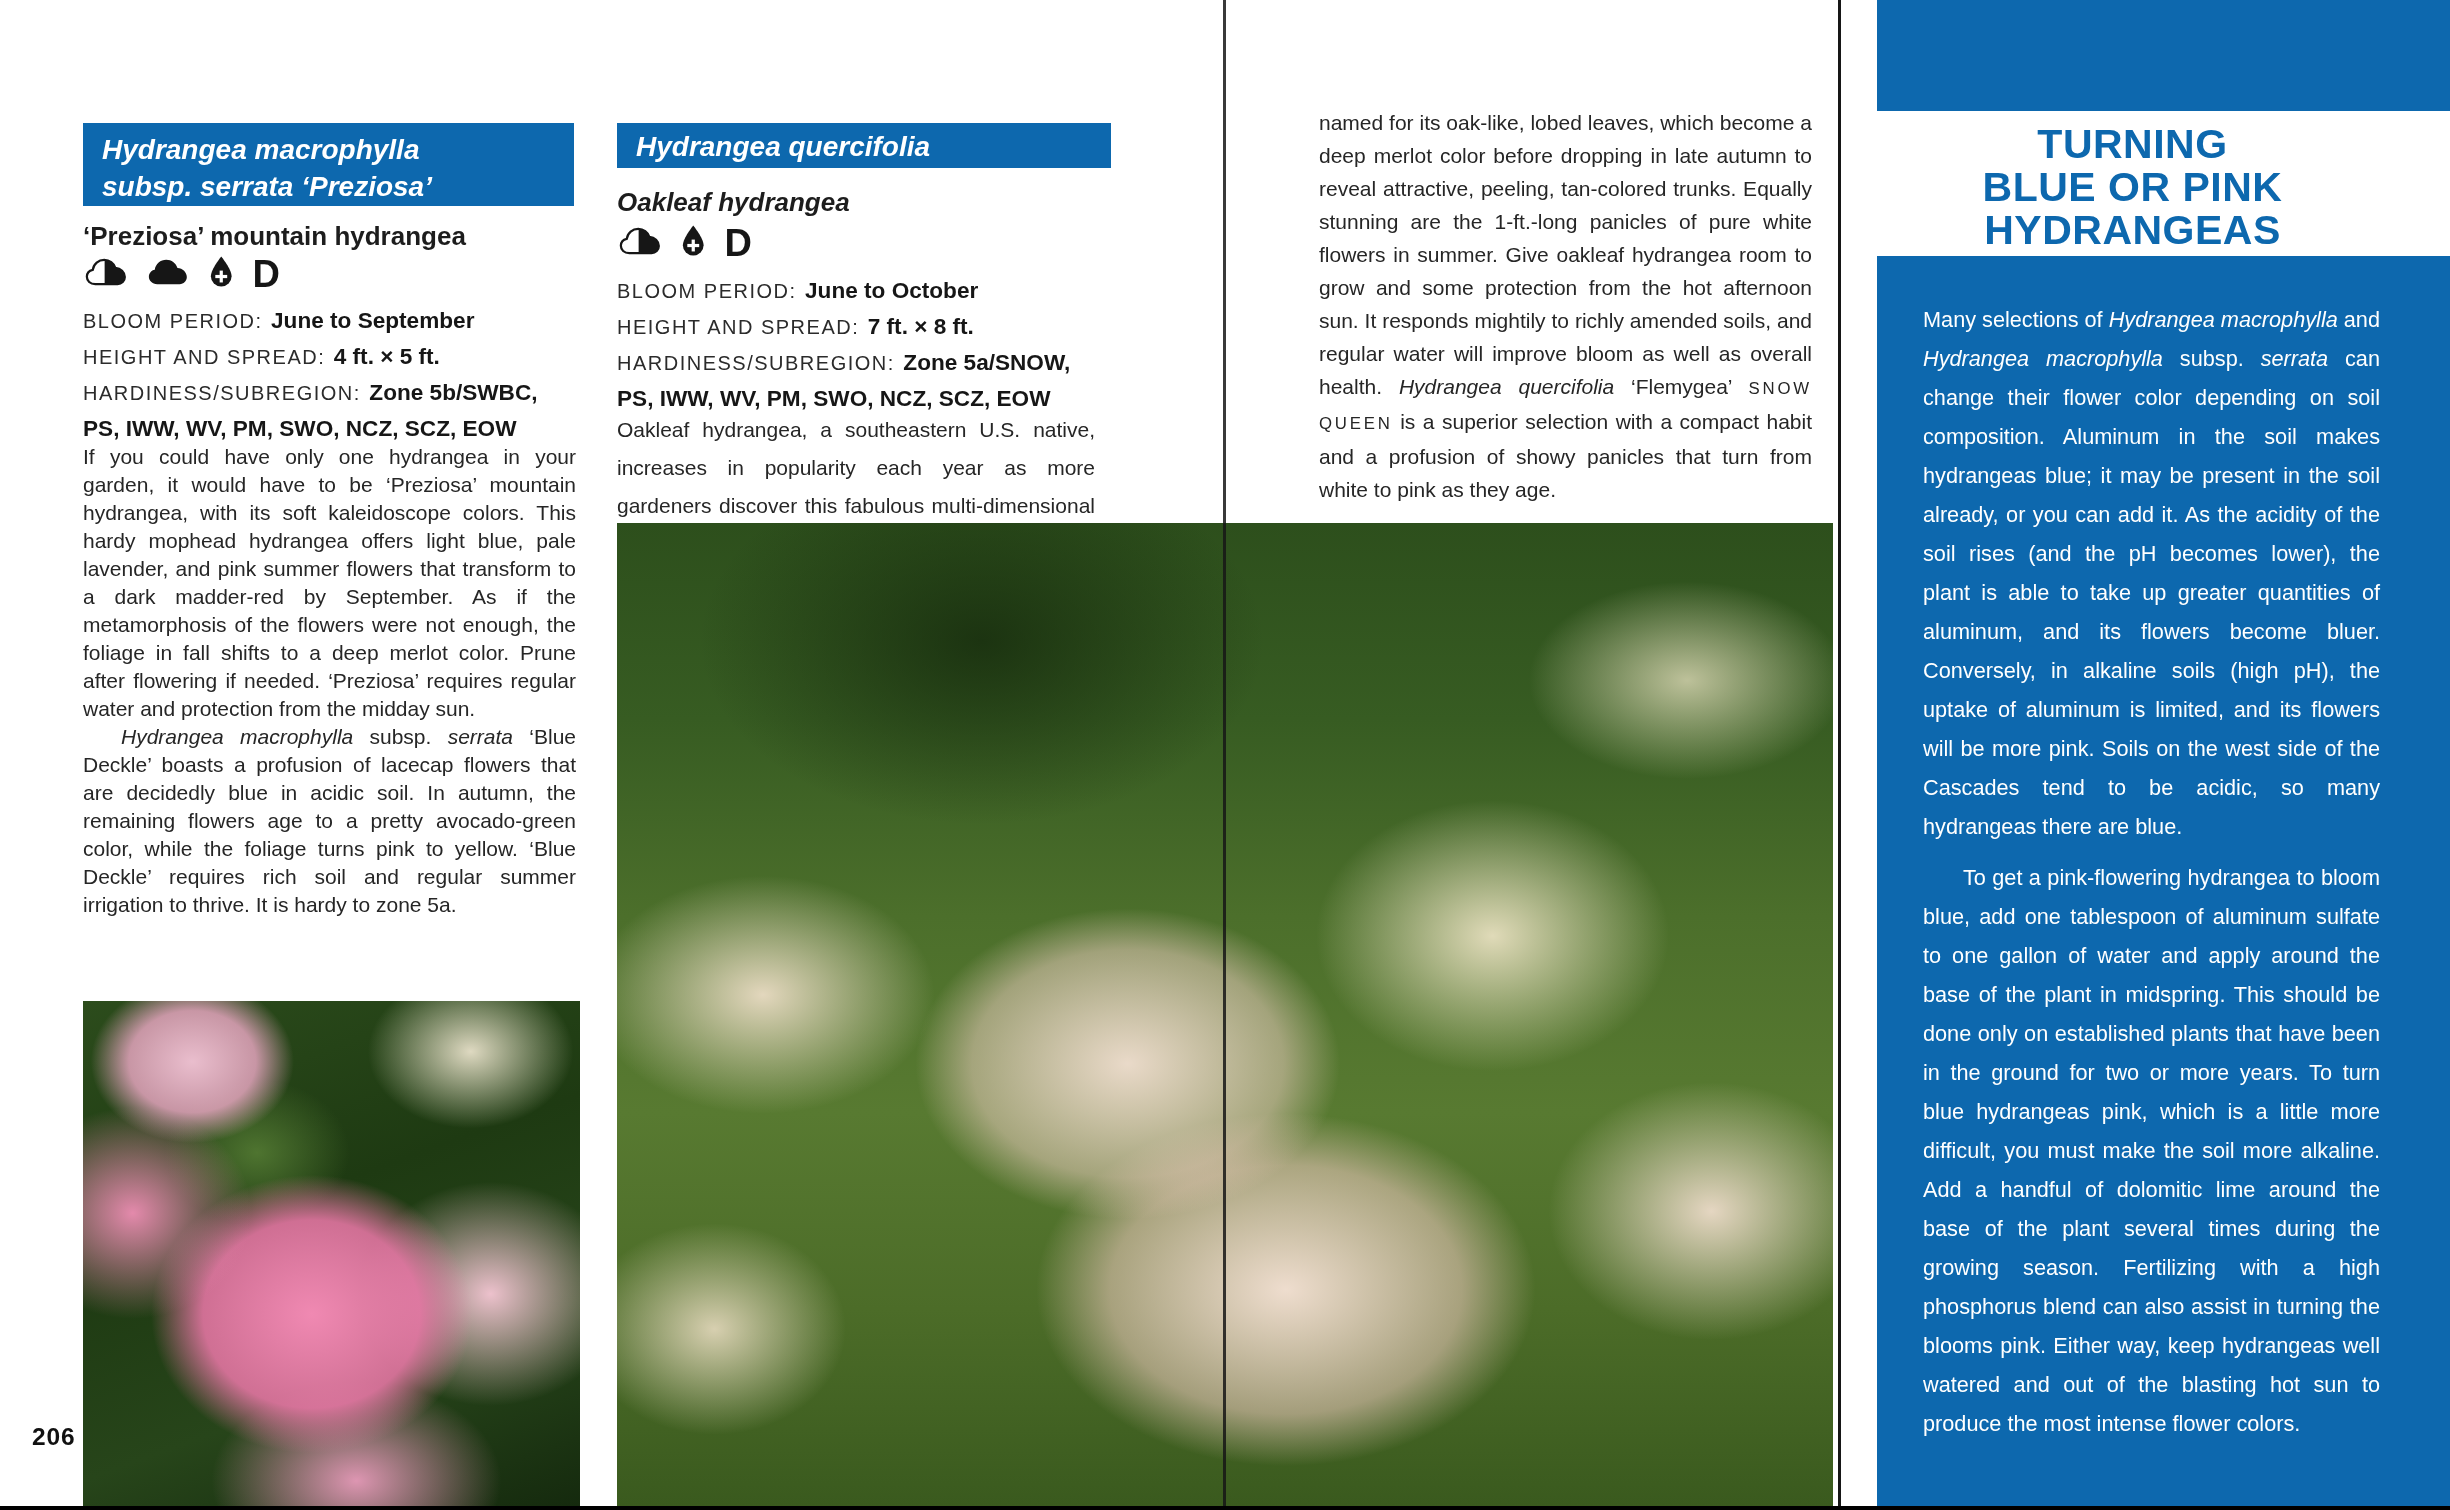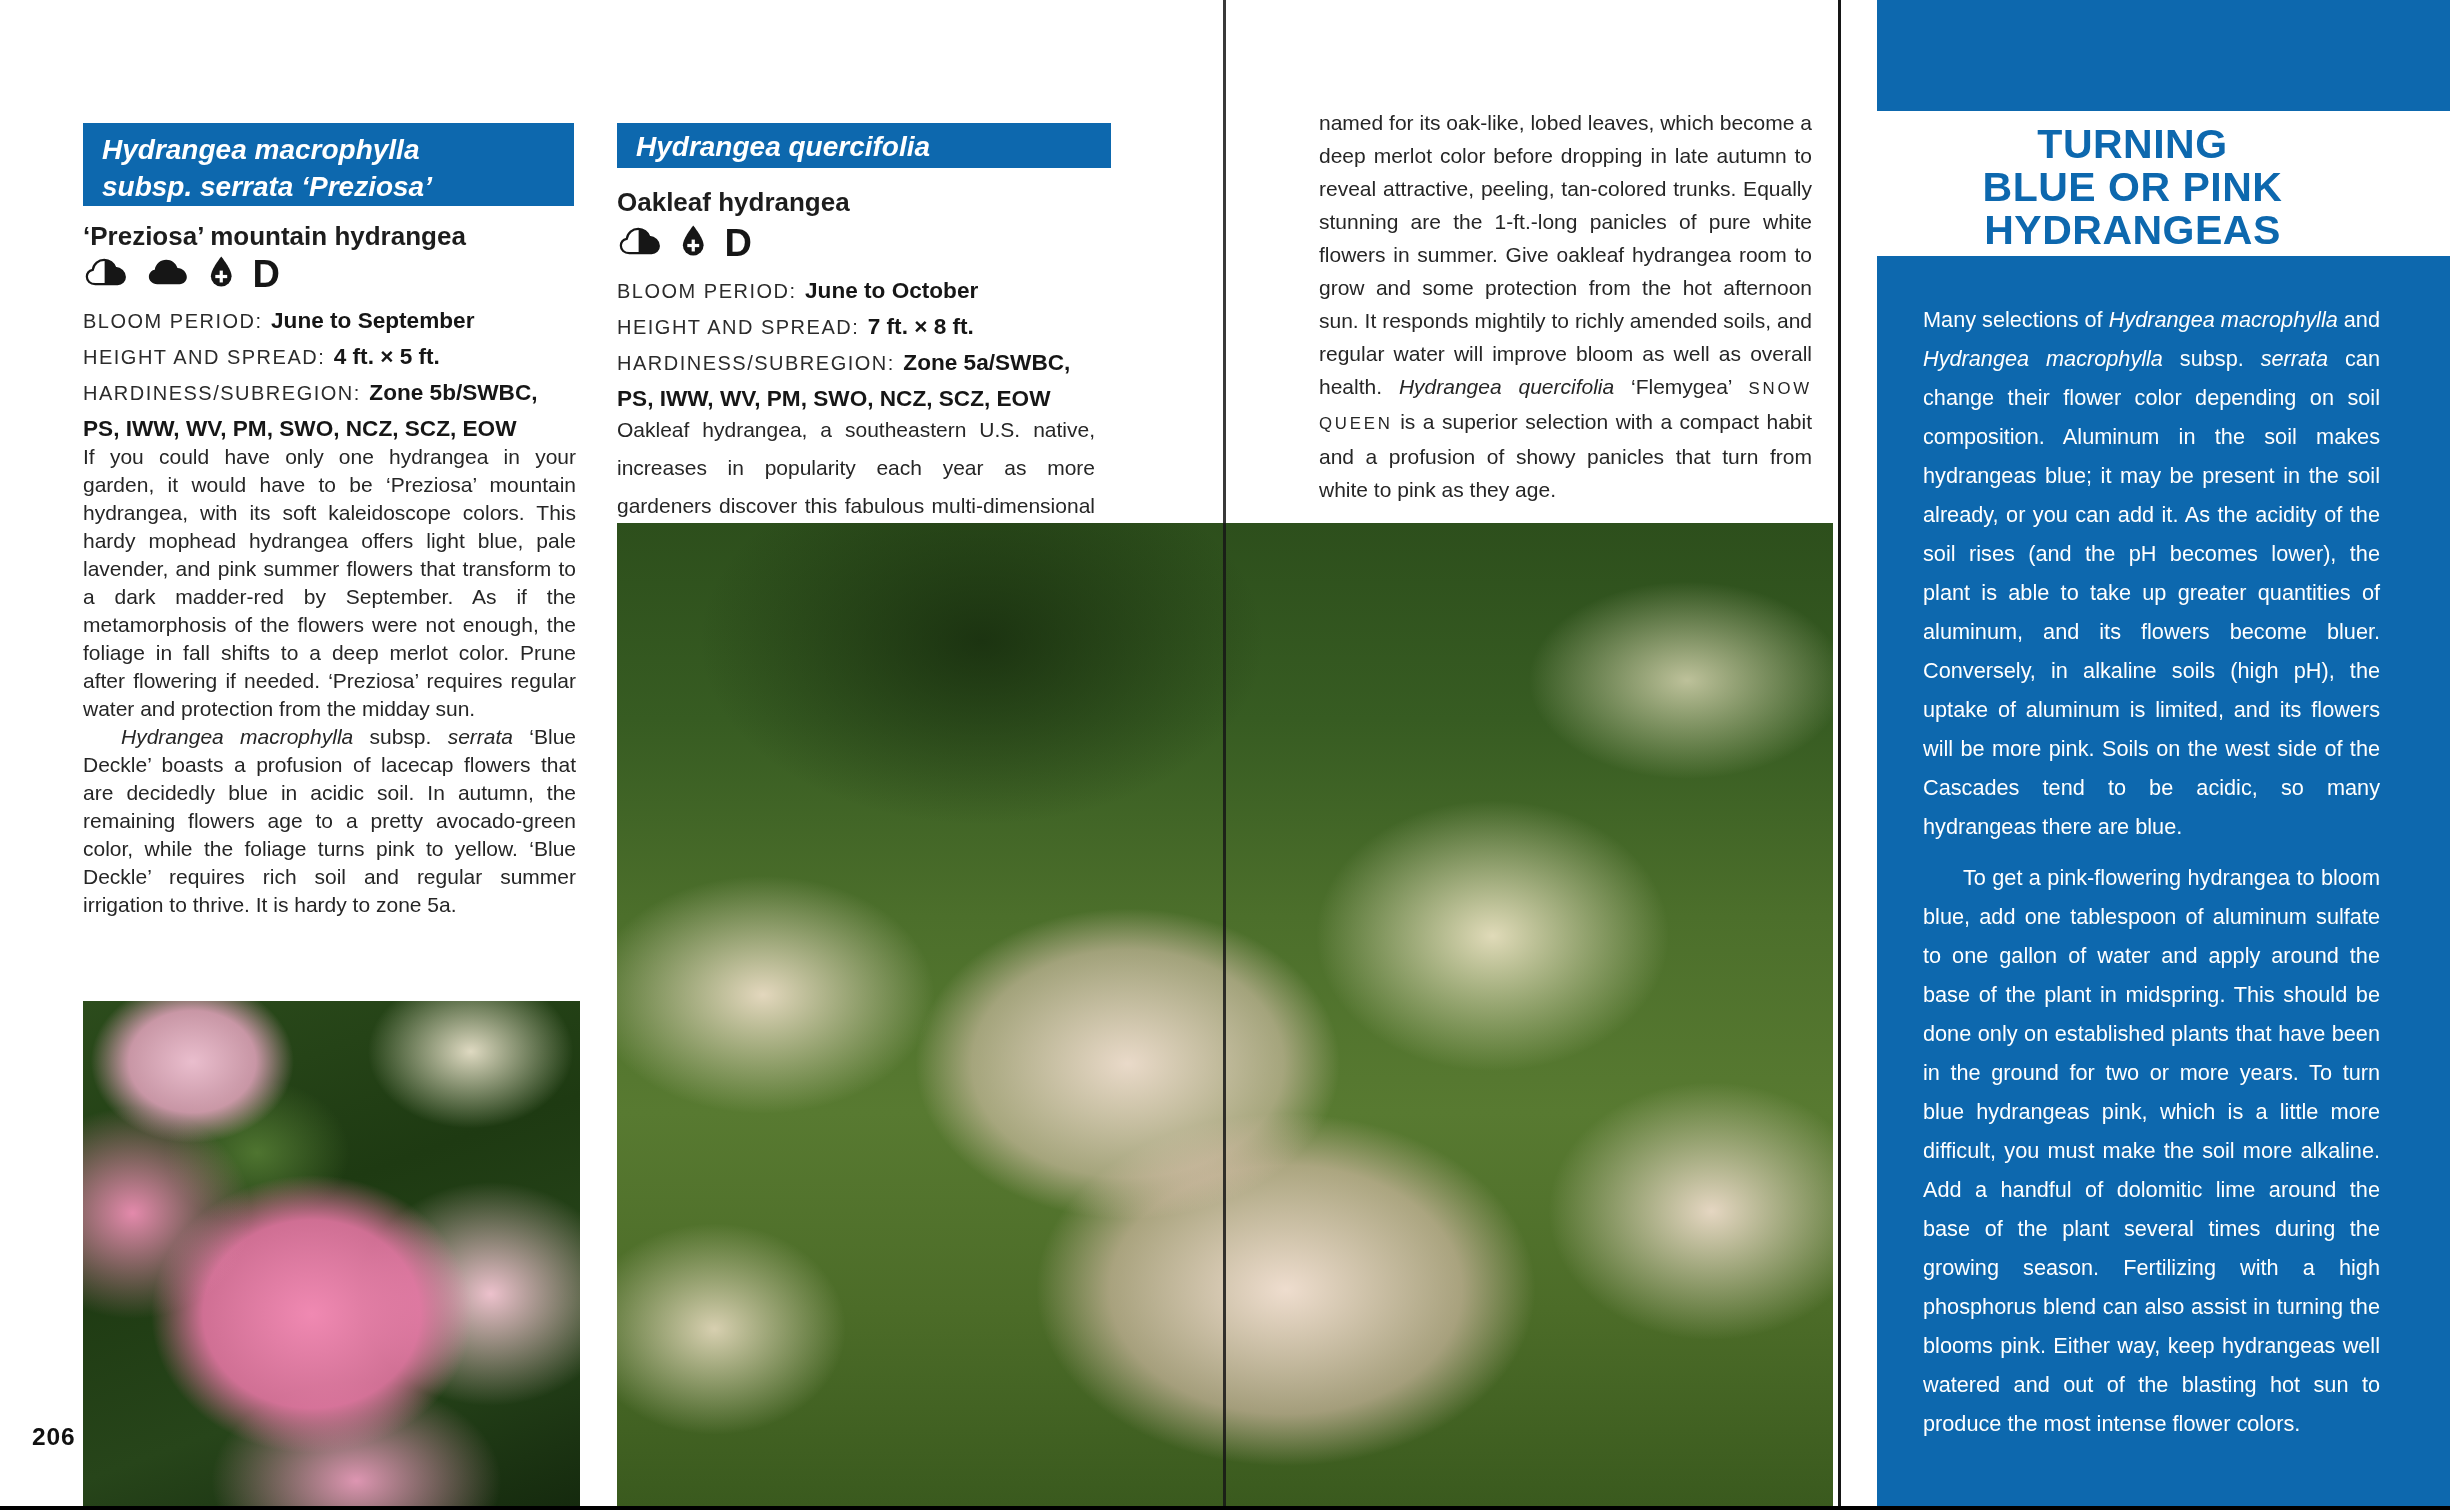--- a/index.html
+++ b/index.html
@@ -113,21 +113,21 @@
   </div>
 
   <div id="photo-left" class="abs photo" style="left:83px;top:1001px;width:497px;height:505px;"></div>
 
   <div class="abs page-number" style="left:32px;top:1423px;">206</div>
 
   <div class="abs species-bar" style="left:617px;top:123px;width:494px;height:45px;padding-top:4.7px;">
     <div><span class="i">Hydrangea quercifolia</span></div>
   </div>
 
-  <div class="abs common-name" style="left:617px;top:187px;width:490px;">Oakleaf hydrangea</div>
+  <div class="abs common-name" style="left:617px;top:187px;width:490px;font-style:italic;">Oakleaf hydrangea</div>
 
   <div class="abs icon-row" style="left:619px;top:222px;height:41px;">
     <span>
       <svg width="43" height="30" viewBox="0 0 46 32">
         <defs>
             <clipPath id="pc2">
               <rect x="21" y="0" width="25" height="32"></rect>
             </clipPath>
           </defs>
         <path d="M11 29 C5.5 29 2 25.4 2 21.2 C2 17.4 4.6 14.4 8.3 13.7 C9.2 7.3 14.5 3 20.6 3 C26.2 3 30.9 6.6 32.6 11.7 C38.2 12 42.6 16.2 42.6 21.4 C42.6 25.6 39.2 29 34.9 29 Z" fill="#ffffff" stroke="#161616" stroke-width="2.4"></path>
@@ -145,21 +145,21 @@
   </div>
 
   <div class="abs" style="left:617px;top:273px;width:494px;">
     <div class="spec">
       <span class="spec-label">BLOOM PERIOD:</span><span class="spec-value">June to October</span>
     </div>
     <div class="spec">
       <span class="spec-label">HEIGHT AND SPREAD:</span><span class="spec-value">7 ft. × 8 ft.</span>
     </div>
     <div class="spec">
-      <span class="spec-label">HARDINESS/SUBREGION:</span><span class="spec-value">Zone 5a/SWBC, PS, IWW, WV, PM, SWO, NCZ, SCZ, EOW</span>
+      <span class="spec-label">HARDINESS/SUBREGION:</span><span class="spec-value">Zone 5a/SNOW, PS, IWW, WV, PM, SWO, NCZ, SCZ, EOW</span>
     </div>
   </div>
 
   <div class="abs col2-copy" style="left:617px;top:411px;width:478px;">
     <p style="margin:0">Oakleaf hydrangea, a southeastern U.S. native, increases in popularity each year as more gardeners discover this fabulous multi-dimensional shrub. It’s</p>
   </div>
 
   <div id="photo-main" class="abs photo" style="left:617px;top:523px;width:1216px;height:983px;"></div>
 
   <div class="abs col3-copy" style="left:1319px;top:106px;width:493px;">

